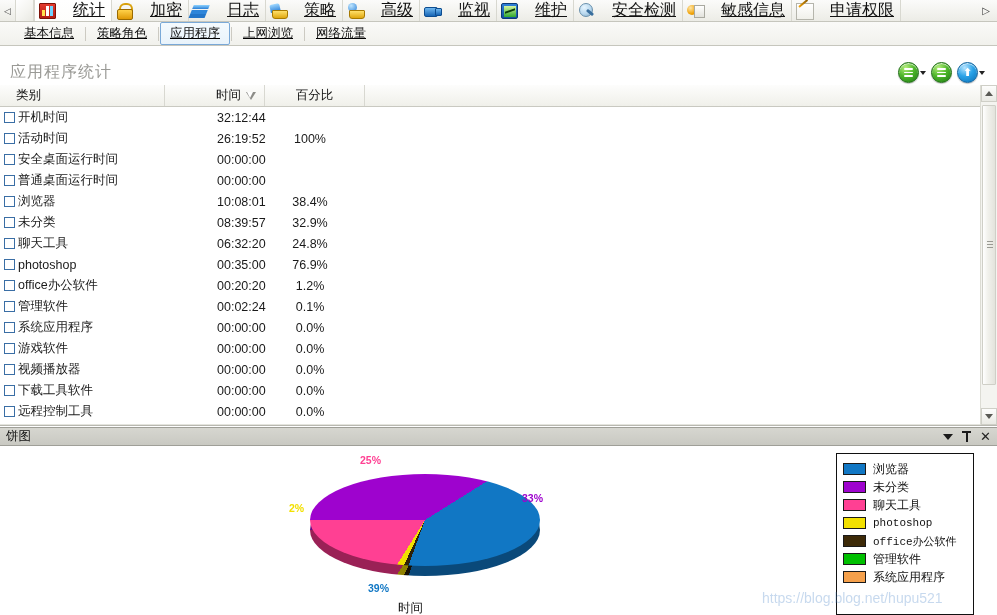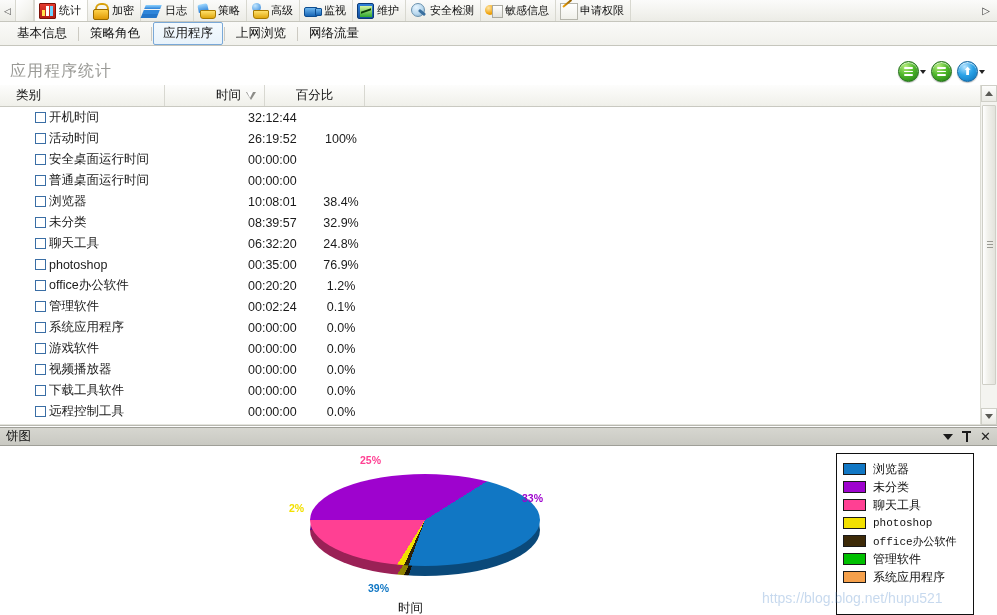--- a/index.html
+++ b/index.html
@@ -21,27 +21,28 @@
     border-bottom: 1px solid #c6c6bd;
     display: flex; align-items: stretch;
   }
   .tb-left-arrow {
     width: 16px; display: flex; align-items: center; justify-content: center;
     color: #4a4a4a; font-size: 9px; border-right: 1px solid #d8d8d0;
   }
   .tb-gap { width: 18px; border-right: 1px solid #d8d8d0;
      background: linear-gradient(135deg, #ffffff 0%, #f3f3ef 60%, #e9e9e2 100%); }
   .tb-item {
-    display: flex; align-items: center; gap: 3px;
+    display: flex; align-items: center; gap: 17px;
     padding: 0 6px 0 4px;
     border-right: 1px solid #d8d8d0;
     white-space: nowrap;
-    font-size: 11px;
+    font-size: 16px;
     color: #111;
     cursor: default;
+    text-decoration: underline;
   }
   .tb-item.active {
     background: linear-gradient(to bottom, #ffffff, #fdfdfb);
     border-left: 1px solid #d8d8d0;
   }
   .tb-spacer { flex: 1; border-right: none; }
   .tb-right-arrow {
     width: 22px; display: flex; align-items: center; justify-content: center;
     color: #3a3a3a; font-size: 10px;
   }
@@ -95,38 +96,38 @@
   .ic-pen:before  { content:""; position:absolute; left:0px; top:0px; width:16px; height:15px;
      background: linear-gradient(to bottom,#ffffff,#f0f0ea); border:1px solid #b5b5ac; }
   .ic-pen:after   { content:""; position:absolute; left:3px; top:3px; width:11px; height:2px;
      background: linear-gradient(to right,#f0a30a,#8a5a00); transform: rotate(-40deg); transform-origin: left center; }
 
   
   .tabbar {
     position: absolute; left: 0; top: 22px; width: 997px; height: 24px;
     background: linear-gradient(to bottom,#fafaf8,#f1f1ec);
     border-bottom: 1px solid #c6c6bd;
-    display: flex; align-items: flex-end; padding-left: 7px;
+    display: flex; align-items: flex-end; padding-left: 14px; text-decoration: underline;
   }
   .tab {
     font-size: 12.5px; padding: 2px 9px; color: #111; cursor: default;
     border: 1px solid transparent; white-space: nowrap;
   }
   .tab-sep { width: 1px; height: 14px; background: #cccac2; margin: 0 1px; }
   .tab.selected {
     border: 1px solid #7aa9d8;
     background: linear-gradient(to bottom,#f4fafe,#e9f3fb);
     border-radius: 2px;
   }
 
   
   .titlebar {
     position: absolute; left: 0; top: 47px; width: 997px; height: 54px;
     background: #ffffff;
-    border-bottom: 5px solid #0369a1;
+    border-bottom: 3px solid #0369a1;
     display: flex; align-items: center; justify-content: space-between;
     padding: 0 12px 0 10px;
   }
   .page-title { font-size: 16px; color: #9a9a96; letter-spacing: 1px; }
   .title-actions { display: flex; align-items: center; gap: 5px; }
   .rbtn { display: flex; align-items: center; gap: 1px; }
   .circ {
     width: 21px; height: 21px; border-radius: 50%; position: relative;
     box-shadow: inset 0 1px 1px rgba(255,255,255,.75), 0 1px 1px rgba(0,0,0,.25);
   }
@@ -170,21 +171,21 @@
     border-left:5px solid transparent;border-right:5px solid transparent;border-top:8px solid #8d8d88;
   }
   .sort-tri:after {
     content:""; position:absolute; left:-3.6px; top:-8px; width:0;height:0;
     border-left:3.6px solid transparent;border-right:3.6px solid transparent;border-top:6px solid #ffffff;
   }
   .grid-body {
     position: absolute; left: 0; top: 22px; right: 17px; bottom: 0;
     overflow: hidden;
   }
-  .row { display: flex; height: 21px; align-items: center; padding-left: 31px; }
+  .row { display: flex; height: 21px; align-items: center; }
   .cell { font-size: 12.5px; color: #1a1a1a; }
   .cell.c1 { width: 165px; display: flex; align-items: center; gap: 3px; padding-left: 4px; }
   .cell.c2 { width: 100px; text-align: left; padding-left: 52px; }
   .cell.c3 { width: 100px; text-align: center; padding-right: 10px; }
   .chk {
     width: 11px; height: 11px; flex: 0 0 auto;
     border: 1px solid #3a6ea5; background: #fff;
   }
   .hscroll-stub {
     position:absolute; left:0; right:17px; bottom:0; height:1px; background:#e4e4de;

